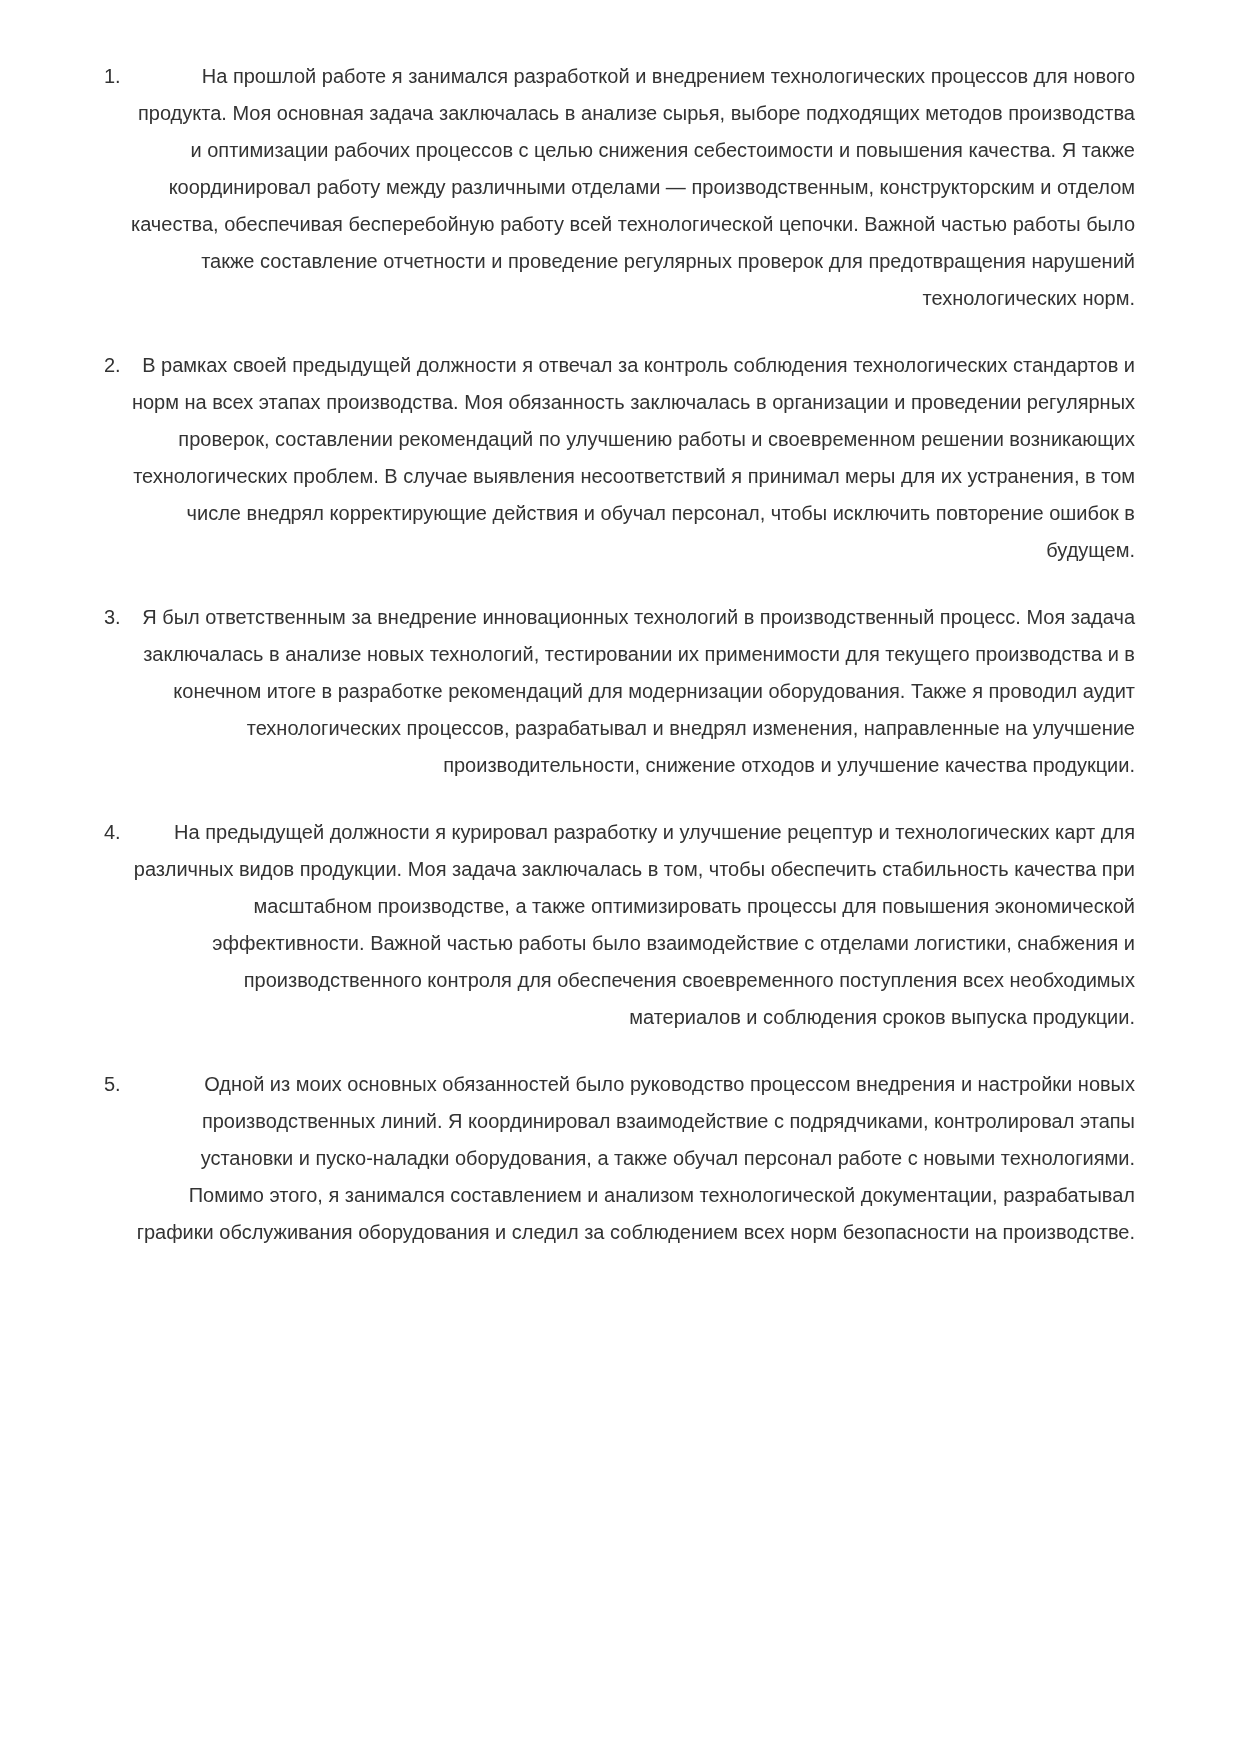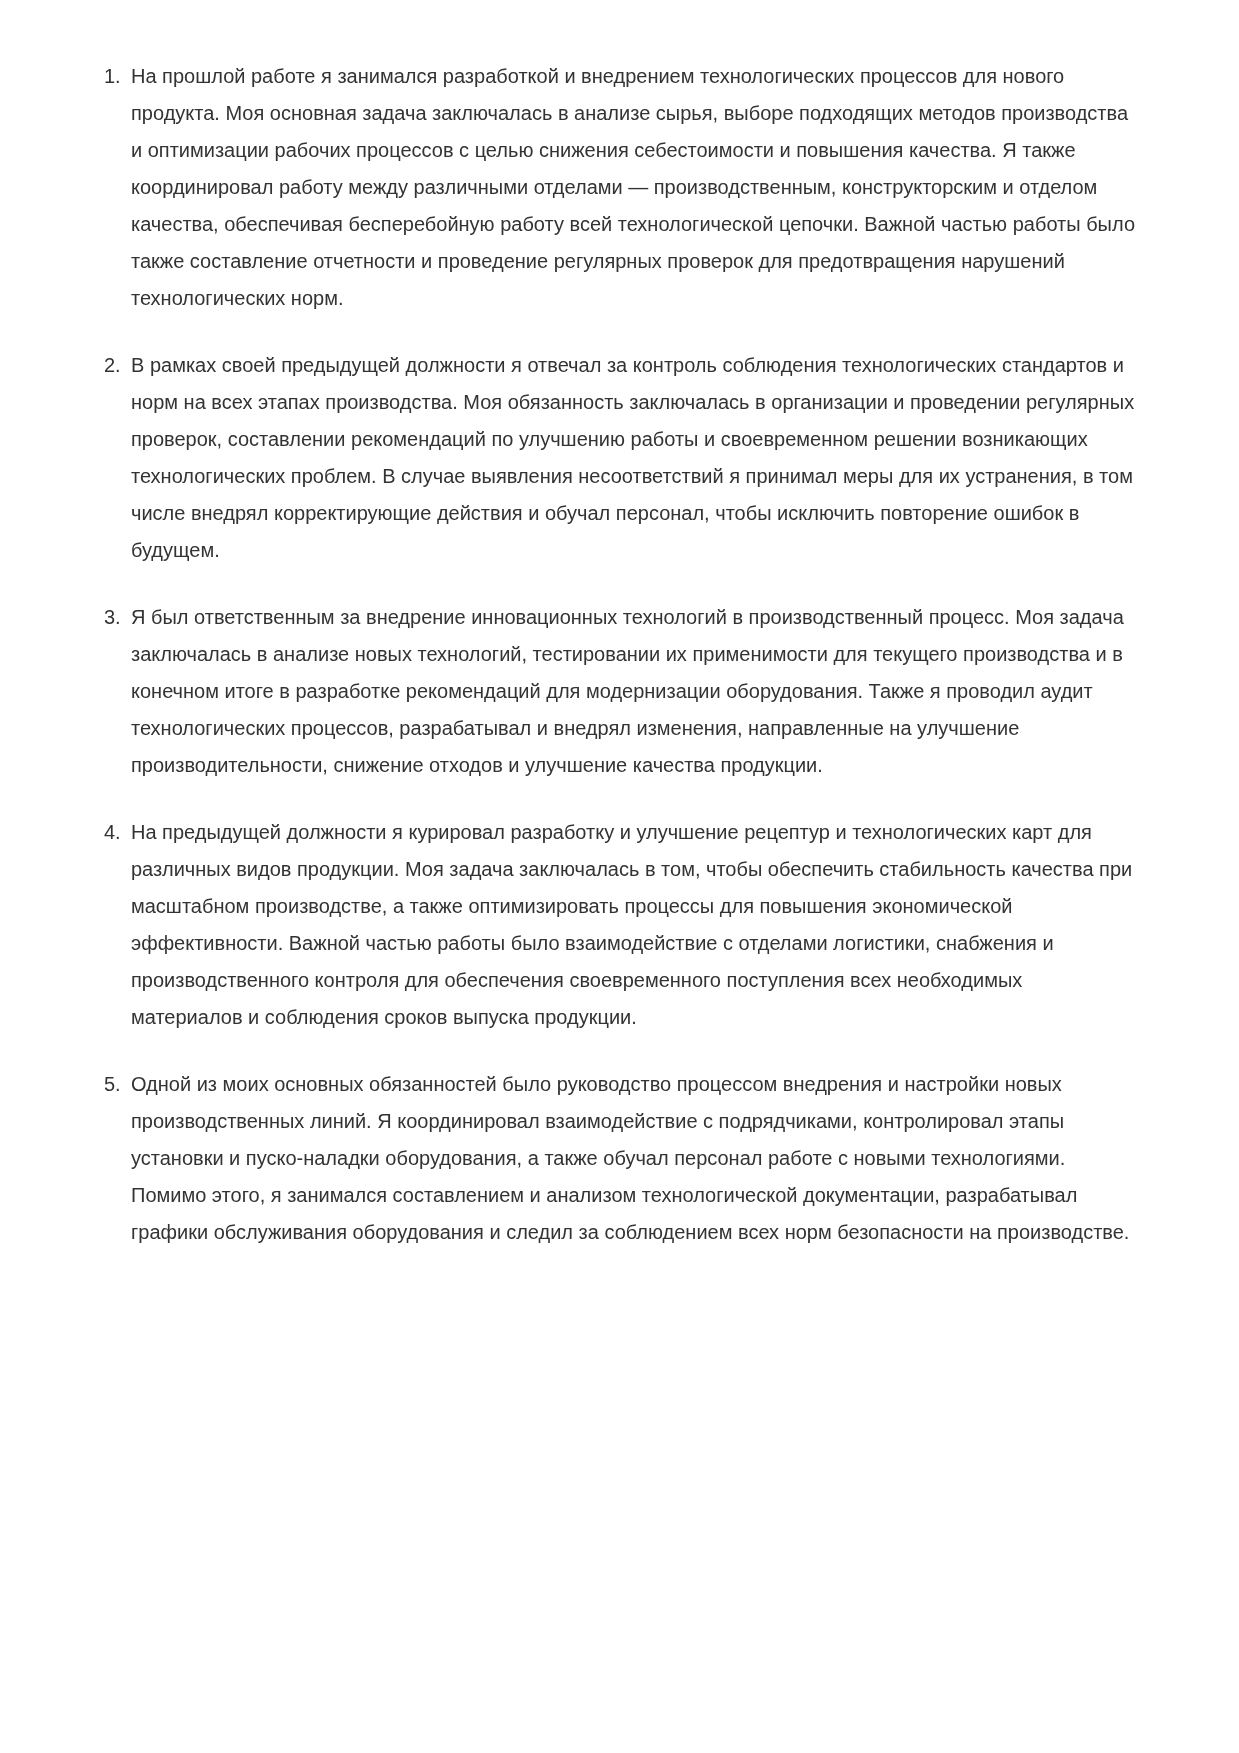--- a/index.html
+++ b/index.html
@@ -37,21 +37,21 @@
     margin-bottom: 0;
   }
   .item-number {
     flex: 0 0 27px;
     text-align: left;
     white-space: nowrap;
   }
   .item-text {
     flex: 1 1 auto;
     max-width: 1008px;
-    text-align: left;
+    text-align: right;
   }
 </style>
 </head>
 <body>
 
 <div class="page">
   <div class="numbered-list">
 
     <div class="item">
       <span class="item-number">1.</span>

